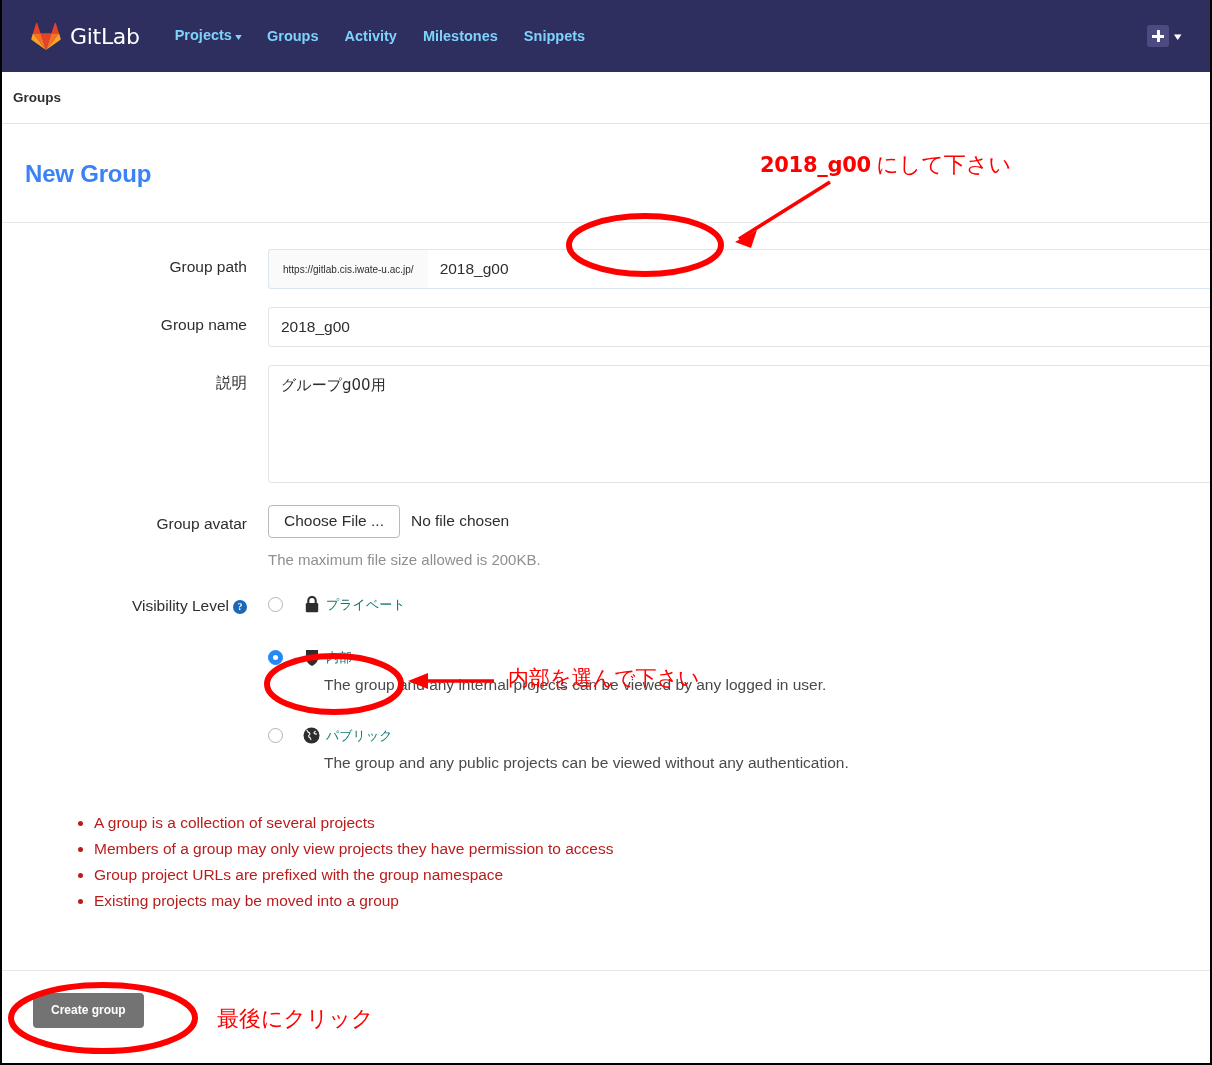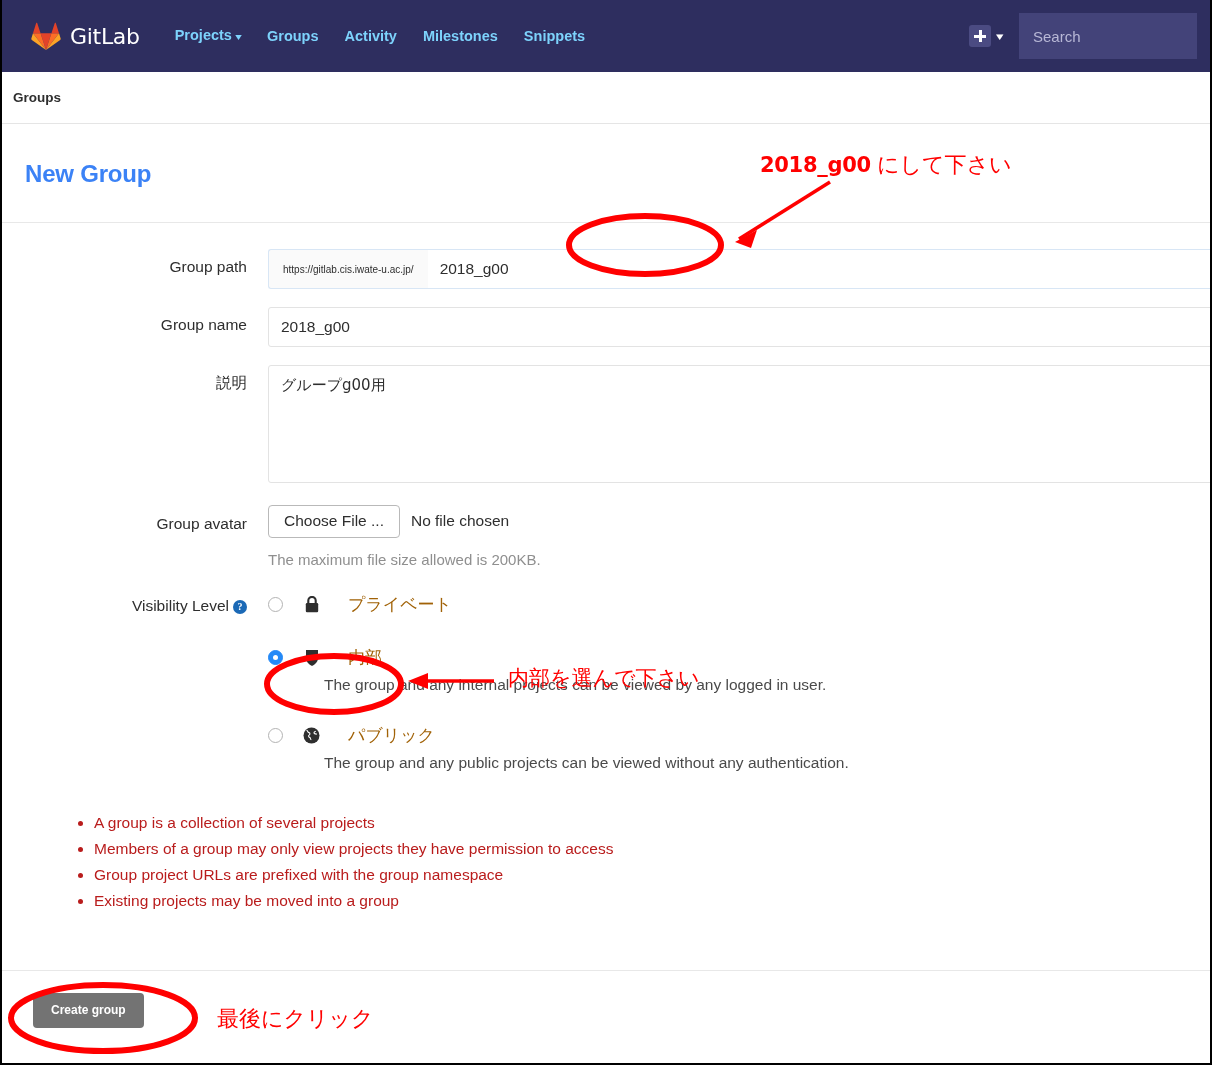--- a/index.html
+++ b/index.html
@@ -304,23 +304,23 @@
   }
   .vis-icon {
     margin-left: 20px;
     width: 17px; height: 18px;
     display: inline-flex;
     align-items: center;
     justify-content: center;
     flex: 0 0 auto;
   }
   .vis-name {
-    margin-left: 28px;
-    font-size: 17px;
-    color: #a16207;
+    margin-left: 6px;
+    font-size: 13px;
+    color: #0f766e;
     font-family: "DejaVu Sans", sans-serif;
     white-space: nowrap;
   }
   .vis-desc {
     font-size: 15.5px;
     color: #4a4a4a;
     margin-left: 56px;
     margin-top: 7px;
   }
 
@@ -369,21 +369,21 @@
     width: 1212px; height: 1065px;
     pointer-events: none;
     z-index: 40;
   }
   .annot-text {
     position: absolute;
     color: #ff0000;
     white-space: nowrap;
   }
   .annot-jp {
-    font-family: Liberation Sans, sans-serif;
+    font-family: Liberation Serif, serif;
     font-size: 22px;
   }
   .annot-bold-code {
     font-family: "DejaVu Sans", sans-serif;
     font-weight: bold;
     font-size: 21px;
     letter-spacing: -0.3px;
   }
   .ann-path-note { left: 758px; top: 150px; }
   .ann-internal  { left: 506px; top: 664px; font-size: 21px; }
@@ -419,21 +419,20 @@
       <div class="nav-link">Activity</div>
       <div class="nav-link">Milestones</div>
       <div class="nav-link">Snippets</div>
     </div>
 
     <div class="nav-right">
       <div class="plus-btn">
         <span class="plus-square"></span>
         <span class="plus-caret">▾</span>
       </div>
-      <div class="search-box">Search</div>
     </div>
   </div>
 
   <div class="breadcrumb-bar">
     <span class="breadcrumb-link">Groups</span>
   </div>
 
   <div class="title-bar">
     <h1 class="page-title">New Group</h1>
   </div>

